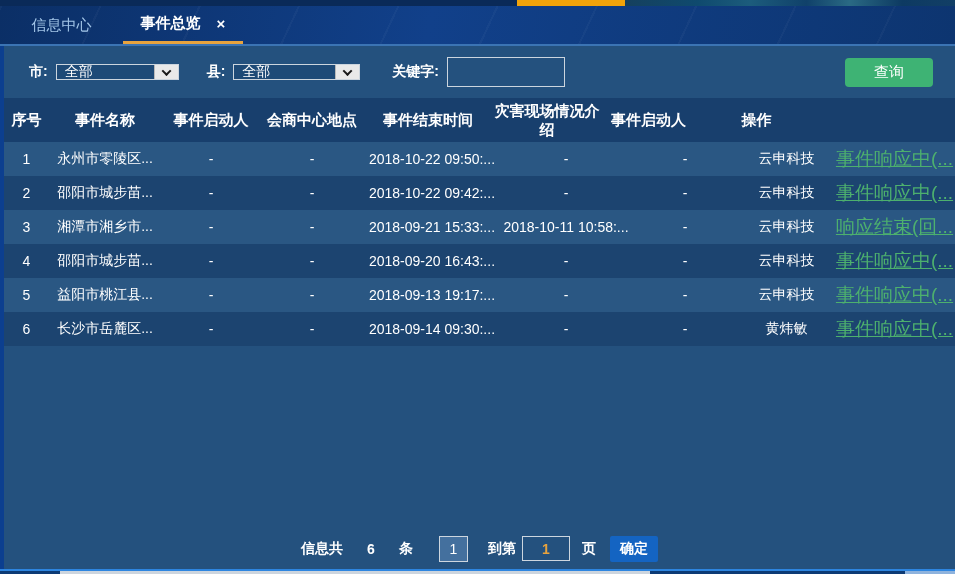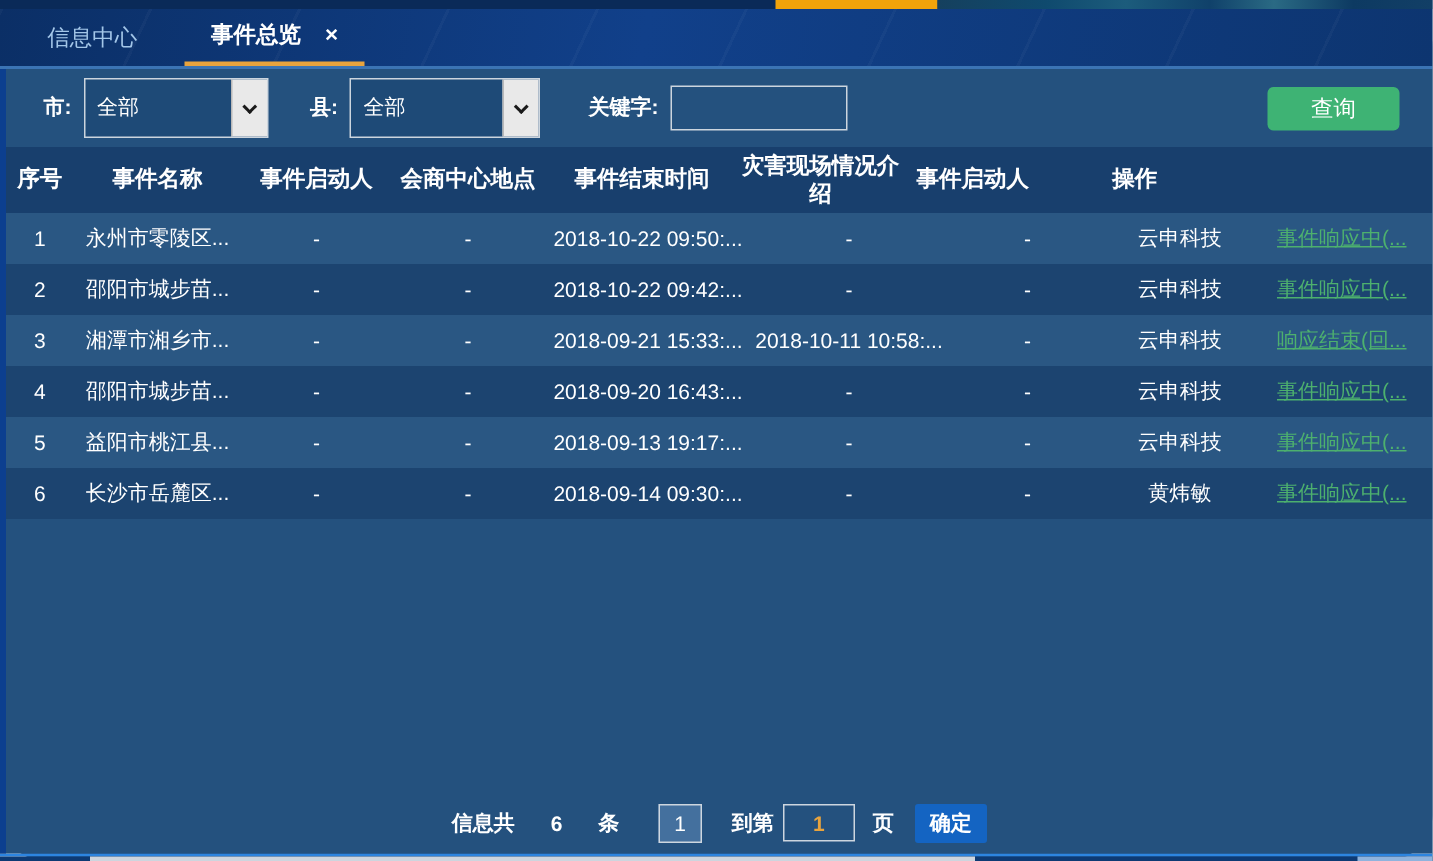--- a/index.html
+++ b/index.html
@@ -25,42 +25,42 @@
   .tab-close { color:#ffffff; font-weight:bold; font-size:15px; cursor:pointer; line-height:1; }
   .tab-sep { height:2px; background:#3b74b4; flex:0 0 auto; }
 
   
   .panel { position:relative; flex:1 1 auto; display:flex; flex-direction:column;
     background:#24517e; border-left:4px solid #0c3f8f; overflow:hidden; }
 
   
   .filter-bar { height:52px; flex:0 0 auto; display:flex; align-items:center; padding:0 22px 0 25px; }
   .f-label { color:#ffffff; font-size:14px; font-weight:bold; white-space:nowrap; }
-  .select { display:flex; align-items:stretch; height:40px; border:1px solid #ccd5de; background:#1e4a77; cursor:pointer; margin-left:8px; }
+  .select { display:flex; align-items:stretch; height:16px; border:1px solid #ccd5de; background:#1e4a77; cursor:pointer; margin-left:8px; }
   .select-city { width:123px; } .select-county { width:127px; }
   .select-value { flex:1 1 auto; color:#ffffff; font-size:14px; display:flex; align-items:center; padding-left:8px; }
   .arrow-box { flex:0 0 24px; background:#e9e9e9; border-left:1px solid #b9b9b9; display:flex; align-items:center; justify-content:center; }
   .chev { width:7px; height:7px; border-right:2px solid #1a1a1a; border-bottom:2px solid #1a1a1a; transform:rotate(45deg) translate(-1px,-1px); }
   .gap-a { width:28px; } .gap-b { width:32px; }
   .kw-input { width:118px; height:30px; margin-left:8px; border:1px solid #ccd5de; background:transparent; color:#fff; font-size:14px; padding:0 6px; outline:none; }
   .query-btn { margin-left:auto; width:88px; height:29px; background:#3eb374; color:#ffffff; border:none; border-radius:4px;
     font-size:15px; cursor:pointer; font-family:Liberation Mono, monospace; }
 
   
   .table { flex:0 0 auto; width:100%; }
   .tr { display:flex; width:100%; }
   .thead { background:#183f6d; min-height:44px; }
   .th { color:#ffffff; font-size:15px; font-weight:bold; display:flex; align-items:center; justify-content:center; text-align:center; line-height:1.3; padding:2px 0; }
   .td { color:#ffffff; font-size:14px; display:flex; align-items:center; justify-content:center; white-space:nowrap; overflow:hidden; }
   .row { height:34px; }
   .row:nth-child(odd) { background:#2a5783; }
   .row:nth-child(even) { background:#1c4470; }
   .c0{width:45px;} .c1{width:112px;} .c2{width:100px;} .c3{width:102px;} .c4{width:138px;}
   .c5{width:130px;} .c6{width:108px;} .c7{width:95px;} .c8{width:121px;}
-  .action-link { color:#4db06e; text-decoration:underline; cursor:pointer; font-size:14px; white-space:nowrap; }
+  .action-link { color:#4db06e; text-decoration:underline; cursor:pointer; font-size:19px; white-space:nowrap; }
 
   
   .spacer { flex:1 1 auto; }
   .pagination { flex:0 0 auto; display:flex; align-items:center; justify-content:center; padding-bottom:5px; height:36px; }
   .pg-text { color:#ffffff; font-size:14px; font-weight:bold; }
   .pg-total { margin:0 24px; } .pg-unit { margin-right:26px; }
   .page-box { width:29px; height:26px; background:#44709e; border:1px solid #cdd6df; color:#fff; font-size:14px;
     display:flex; align-items:center; justify-content:center; cursor:pointer; }
   .pg-goto { margin-left:20px; }
   .goto-input { width:48px; height:25px; margin-left:6px; border:1px solid #cdd6df; background:transparent;

